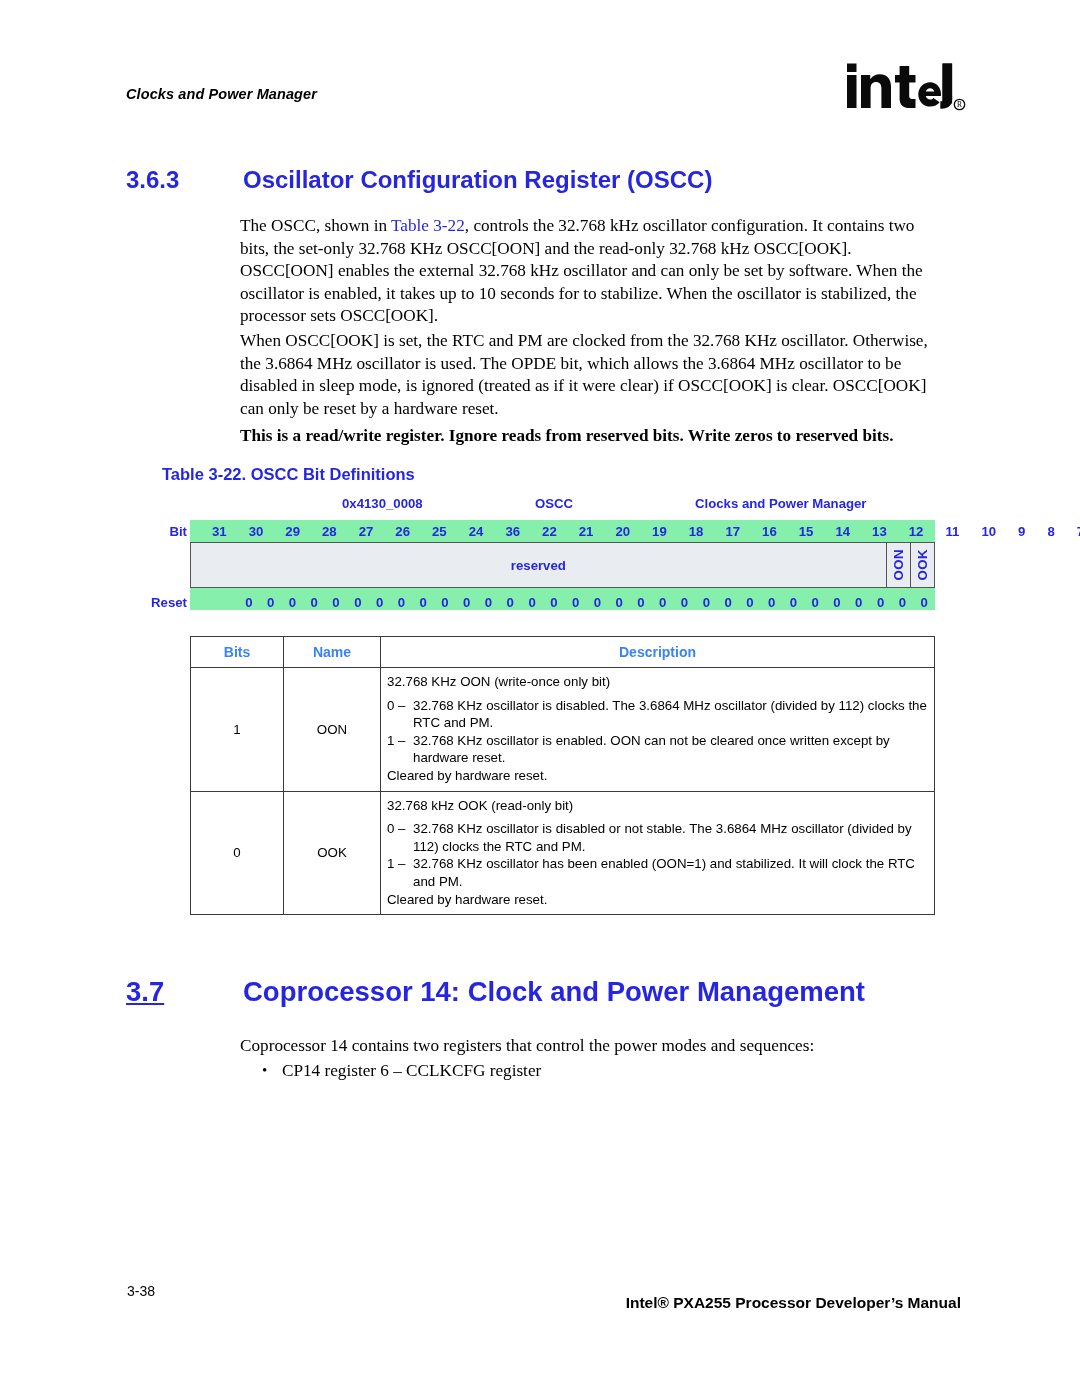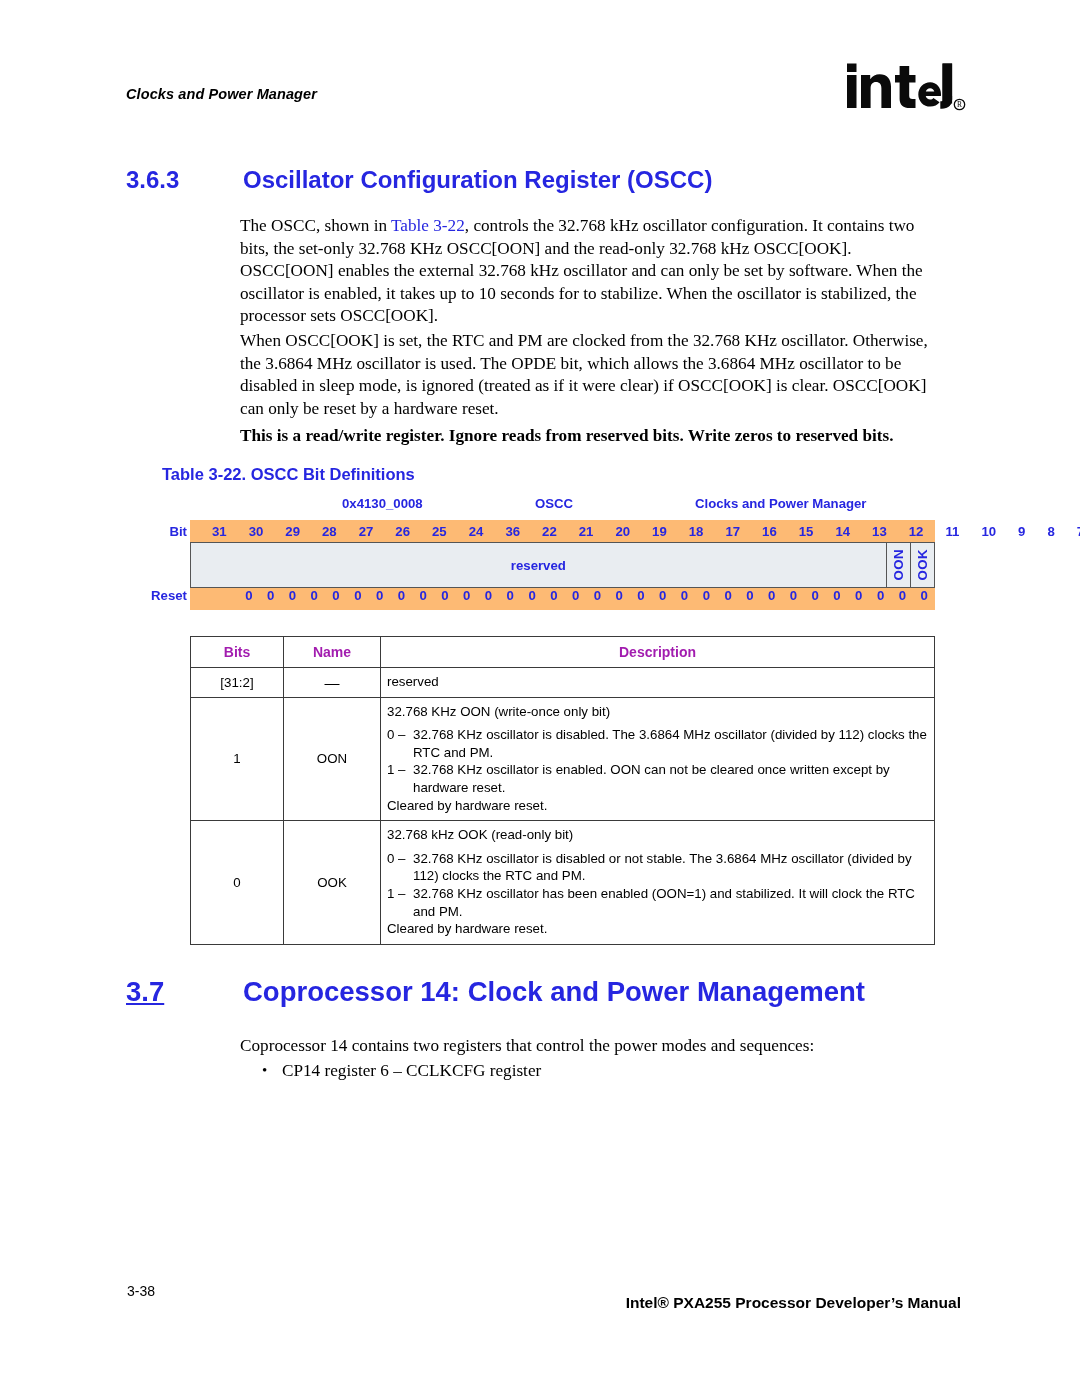--- a/index.html
+++ b/index.html
@@ -116,21 +116,21 @@
     white-space: nowrap;
   }
   .reg-addr  { left: 124px; margin-left: 28px; }
   .reg-name  { left: 345px; }
   .reg-unit  { left: 505px; }
 
   .reg-band {
     position: relative;
     margin-left: 45px;
     width: 745px;
-    background: #fdba74;
+    background: #86efac;
     padding: 0;
   }
   .rowlabel {
     position: absolute;
     left: -45px;
     width: 42px;
     text-align: right;
     font-family: "Liberation Sans", sans-serif;
     font-weight: bold;
     font-size: 13.2px;
@@ -175,21 +175,21 @@
   .field .vert {
     writing-mode: vertical-rl;
     transform: rotate(180deg);
     letter-spacing: 0.5px;
     line-height: 1;
   }
   .resetrow {
     position: relative;
     display: flex;
     height: 22px;
-    align-items: flex-start;
+    align-items: flex-end;
     padding-left: 48px;
   }
   .resetrow .cell {
     flex: 1 1 0;
     text-align: center;
     font-family: "Liberation Sans", sans-serif;
     font-weight: bold;
     font-size: 13.2px;
     color: #2626e0;
   }
@@ -206,21 +206,21 @@
     color: #000;
     table-layout: fixed;
   }
   .bittbl th, .bittbl td {
     border: 1.3px solid #3a3a3a;
     vertical-align: middle;
     padding: 0;
   }
   .bittbl th {
     font-weight: bold;
-    color: #a21caf;
+    color: #3b82f6;
     font-size: 14px;
     height: 30px;
     text-align: center;
   }
   .col-bits { width: 92px; }
   .col-name { width: 96px; }
   .bittbl td.c { text-align: center; }
   .bittbl td.d {
     padding: 5px 4px 6px 6px;
     line-height: 17.6px;
@@ -431,27 +431,20 @@
   <table class="bittbl">
     <thead>
       <tr>
         <th class="col-bits">Bits</th>
         <th class="col-name">Name</th>
         <th>Description</th>
       </tr>
     </thead>
     <tbody id="bittbl-body">
         <tr>
-          <td class="c">[31:2]</td>
-          <td class="c dash-cell">—</td>
-          <td class="d">
-            <p>reserved</p>
-          </td>
-        </tr>
-        <tr>
           <td class="c">1</td>
           <td class="c">OON</td>
           <td class="d">
             <p>32.768 KHz OON (write-once only bit)</p>
             <div class="enum">
               <span class="k">0 –</span>
               <span class="v">32.768 KHz oscillator is disabled. The 3.6864 MHz oscillator (divided by 112) clocks the RTC and PM.</span>
             </div>
             <div class="enum">
               <span class="k">1 –</span>

